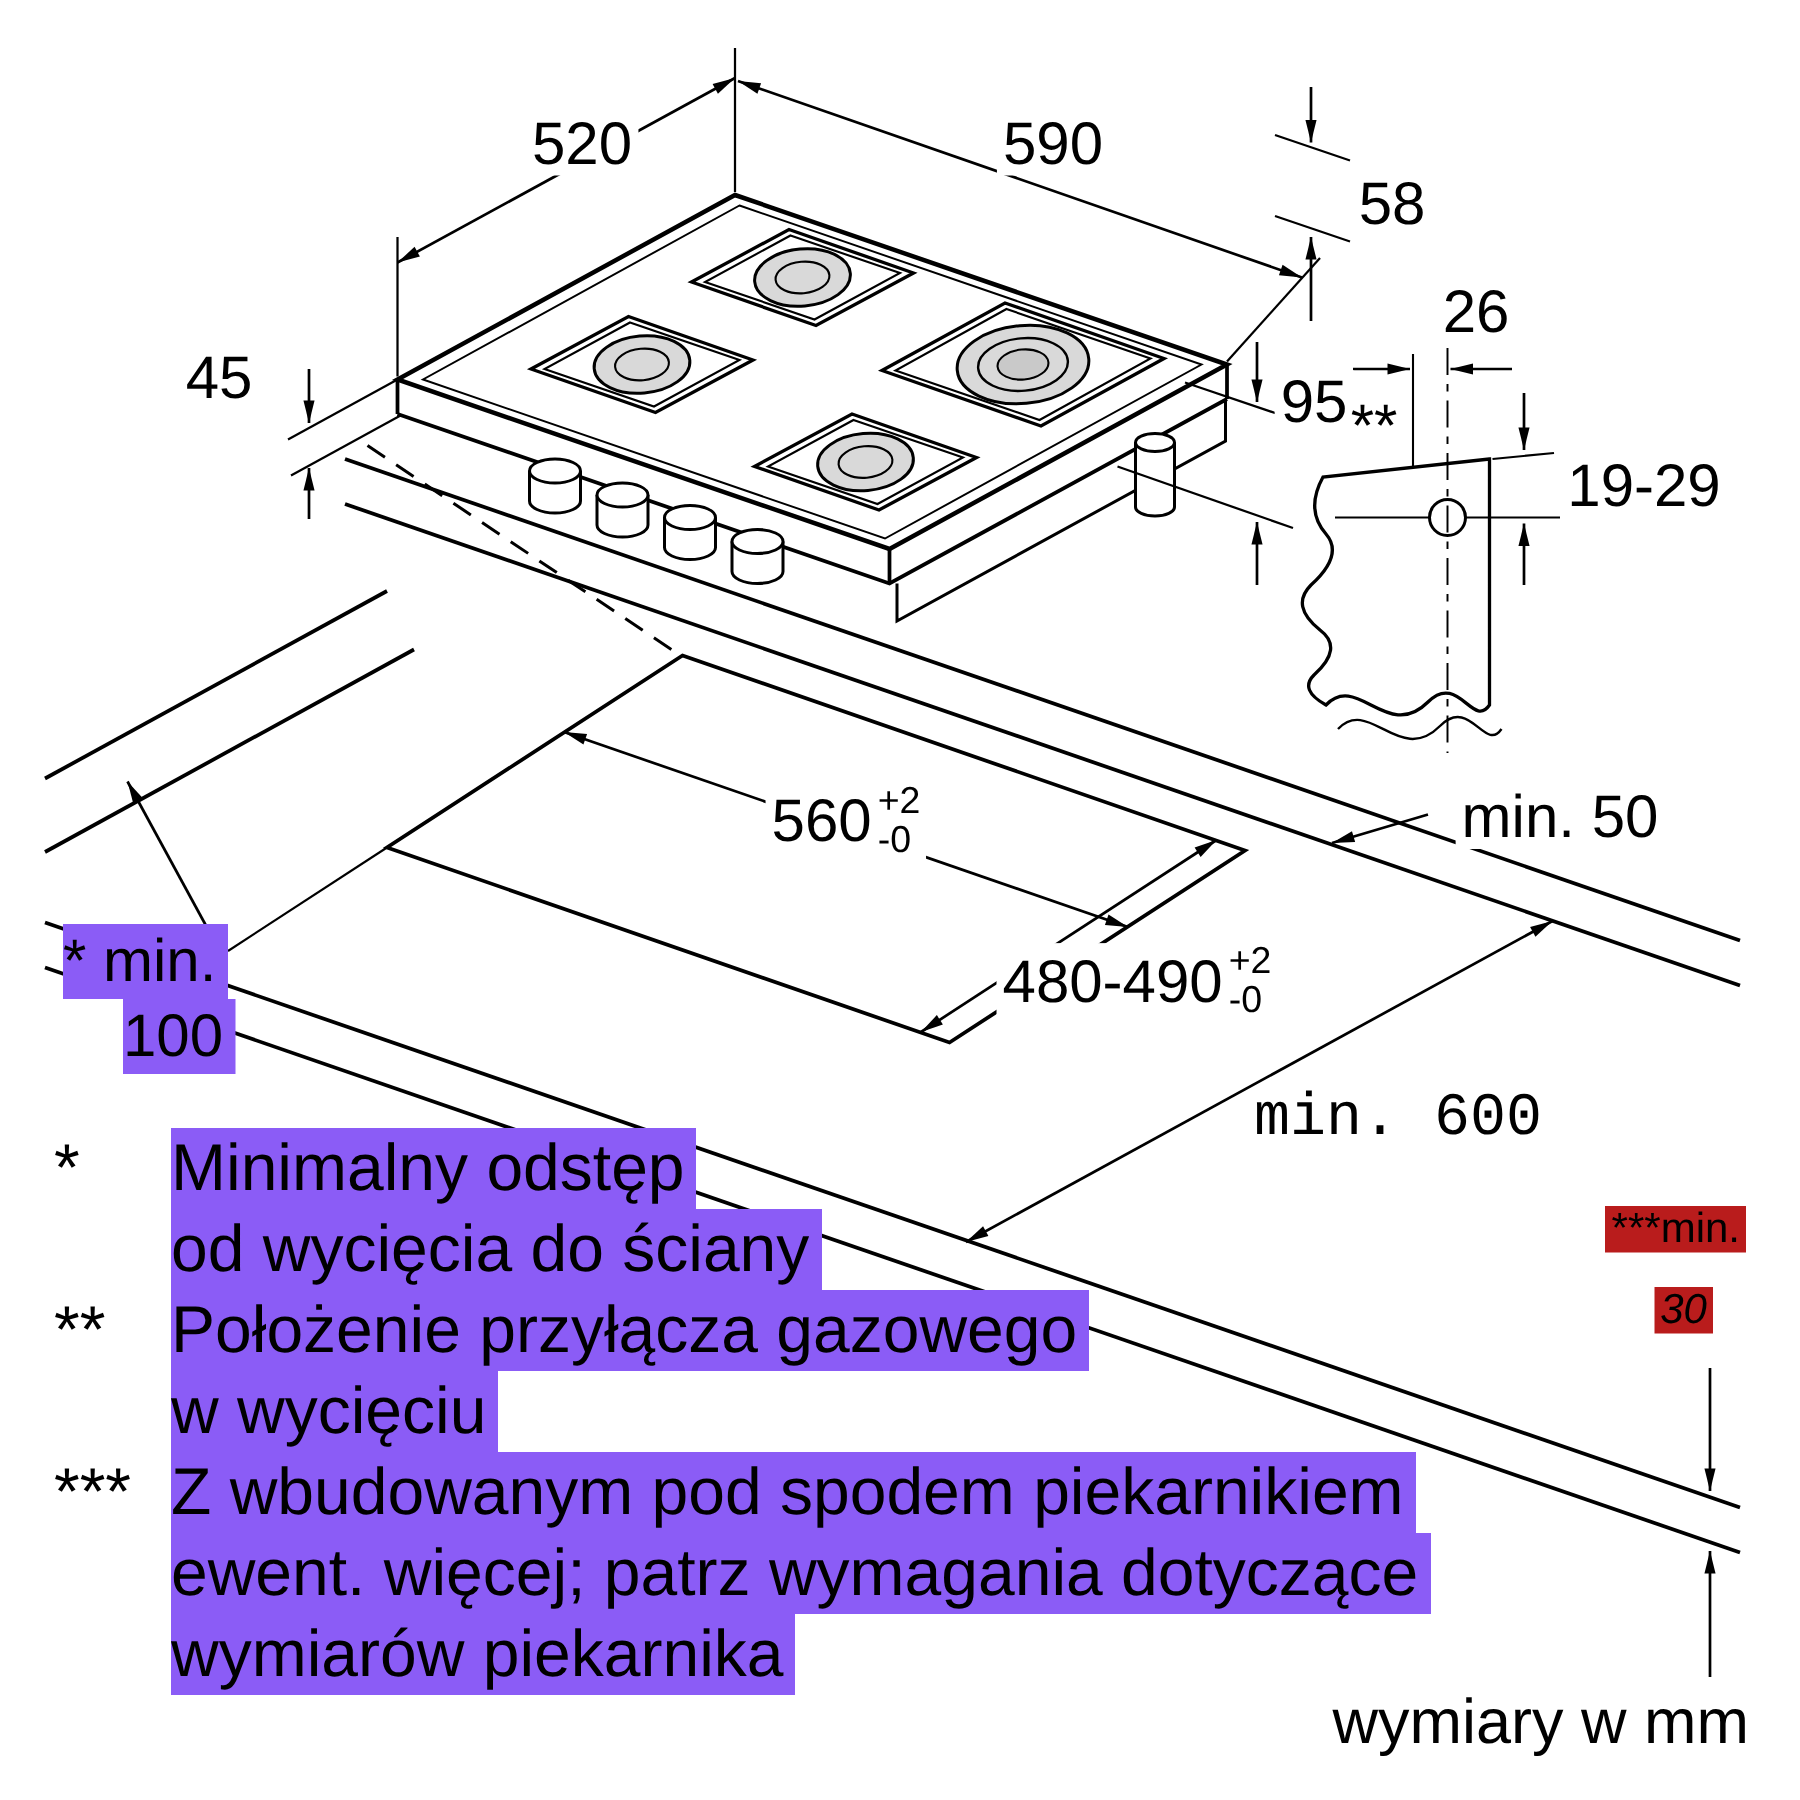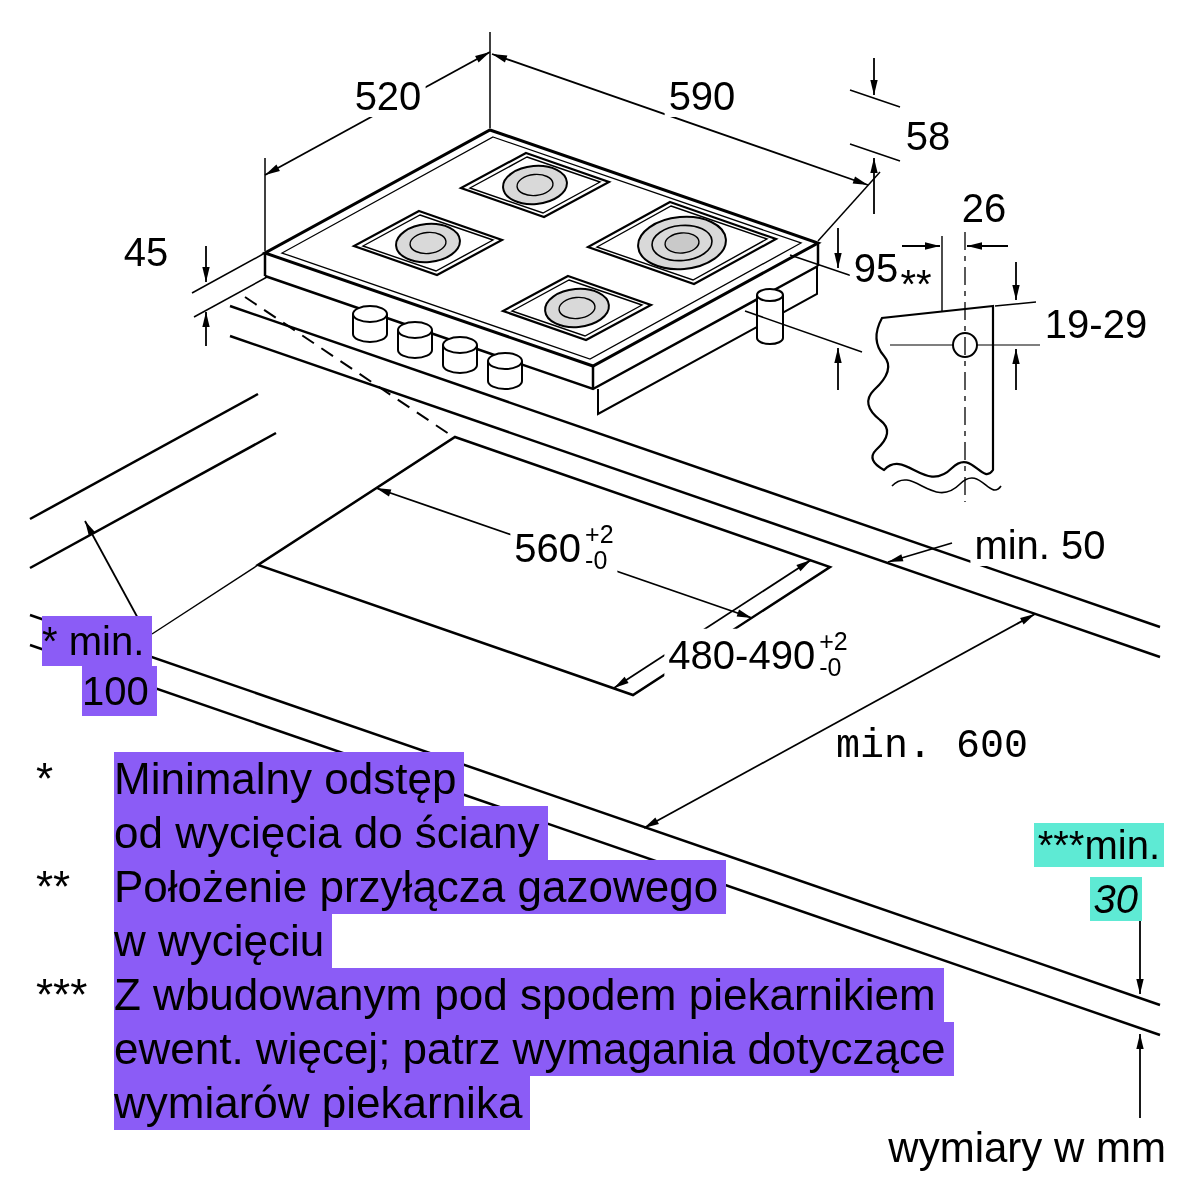--- a/index.html
+++ b/index.html
@@ -16,21 +16,21 @@
     background:#fff; padding:0 4px; text-align:center;
   }
   .lbl.nobg { background:transparent; }
   .tolwrap { display:inline-flex; align-items:center; }
   .tol {
     display:inline-flex; flex-direction:column; text-align:left;
     font-size:25px; line-height:1.05; margin-left:4px; transform:translateY(-1px);
   }
   .block { position:absolute; font-size:40px; line-height:50px; }
   .indent { padding-left:40px; }
-  .rlbl { position:absolute; font-size:40px; line-height:1.1; white-space:nowrap; background:#5eead4; padding:0 4px;margin-top:19px; }
+  .rlbl { position:absolute; font-size:28px; line-height:1.1; white-space:nowrap; background:#b91c1c; padding:0 4px; }
   .footnotes {
     position:absolute; left:36px; top:752px; width:1150px;
     display:grid; grid-template-columns:78px auto;
     font-size:44px; line-height:54px;
   }
   .fn-marker { grid-column:1; }
   .fn-text { grid-column:2; }
   .fn-line span { background:#8b5cf6; display:inline-block; padding-right:8px; }
   .units {
     position:absolute; right:34px; top:1124px;

